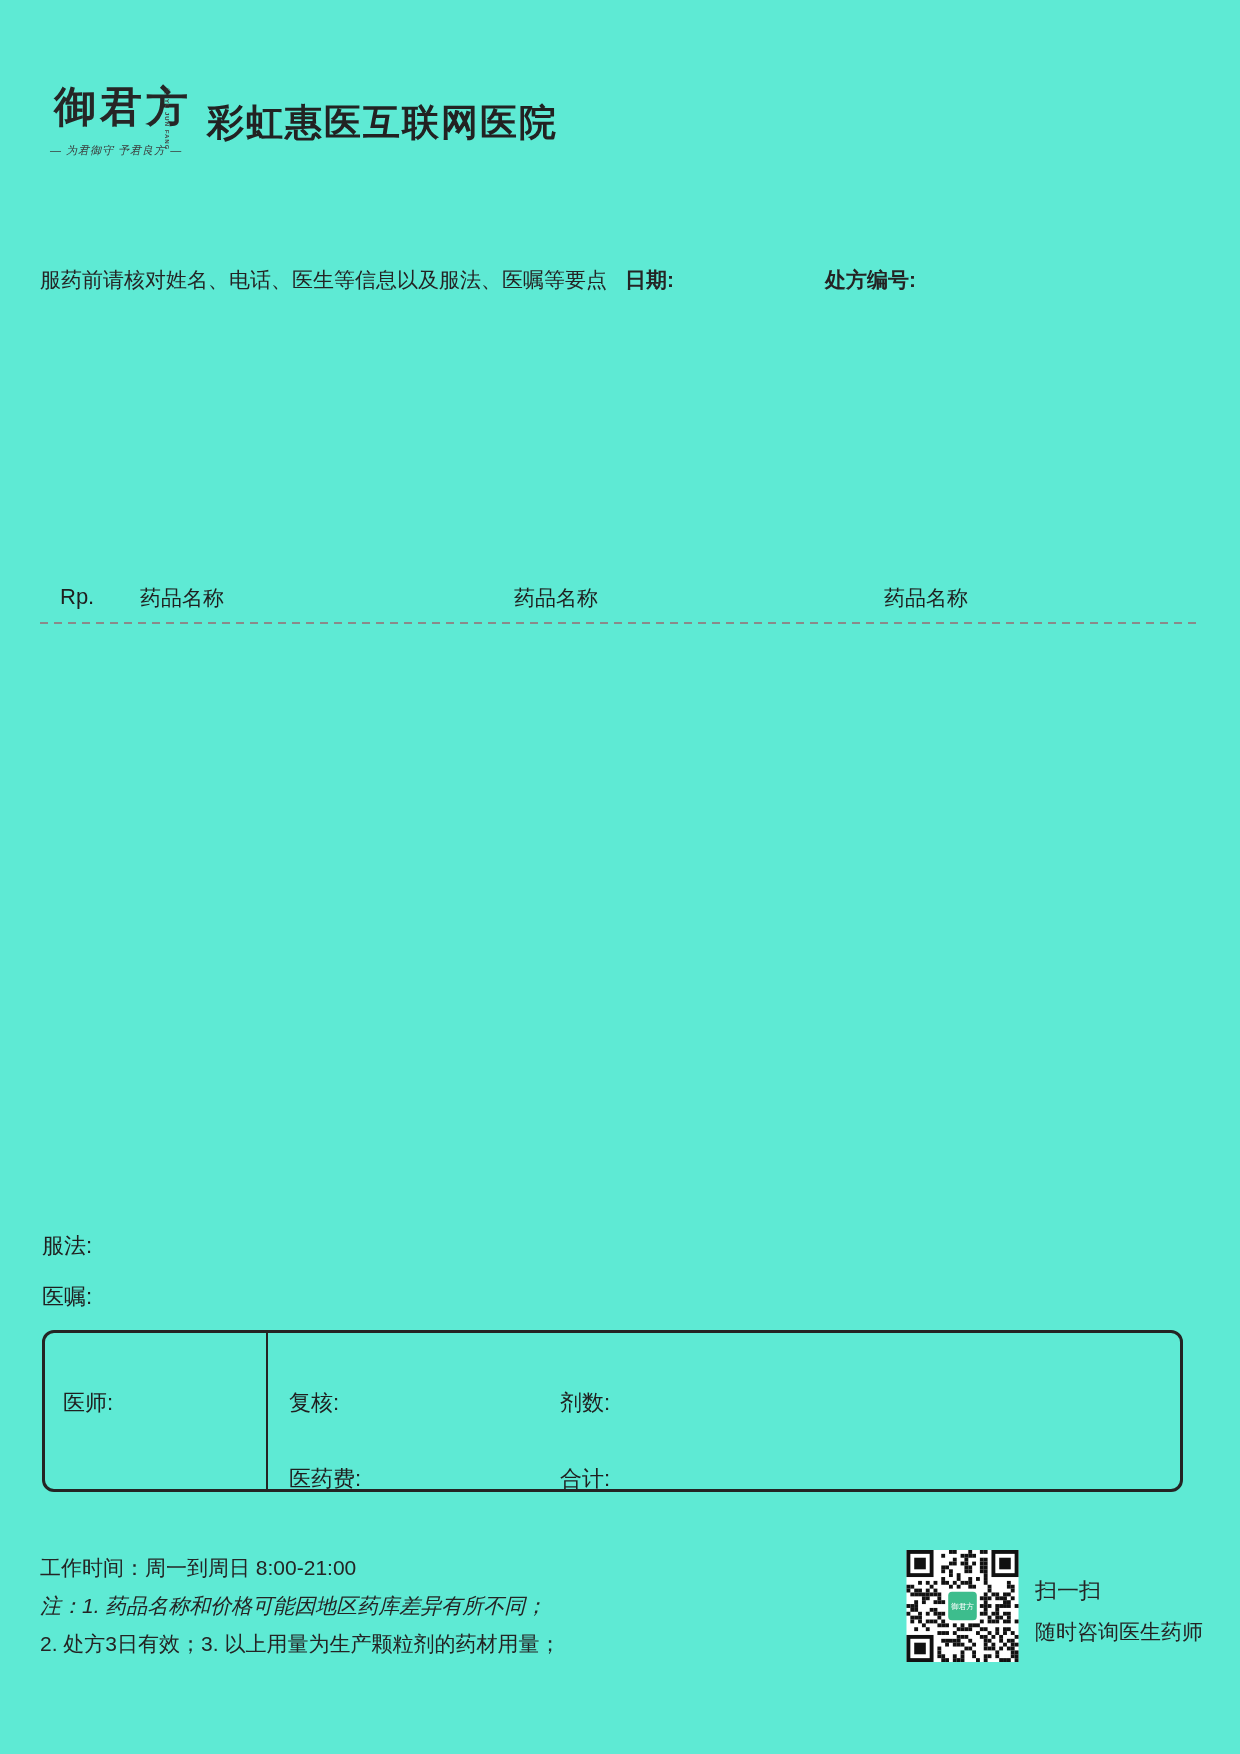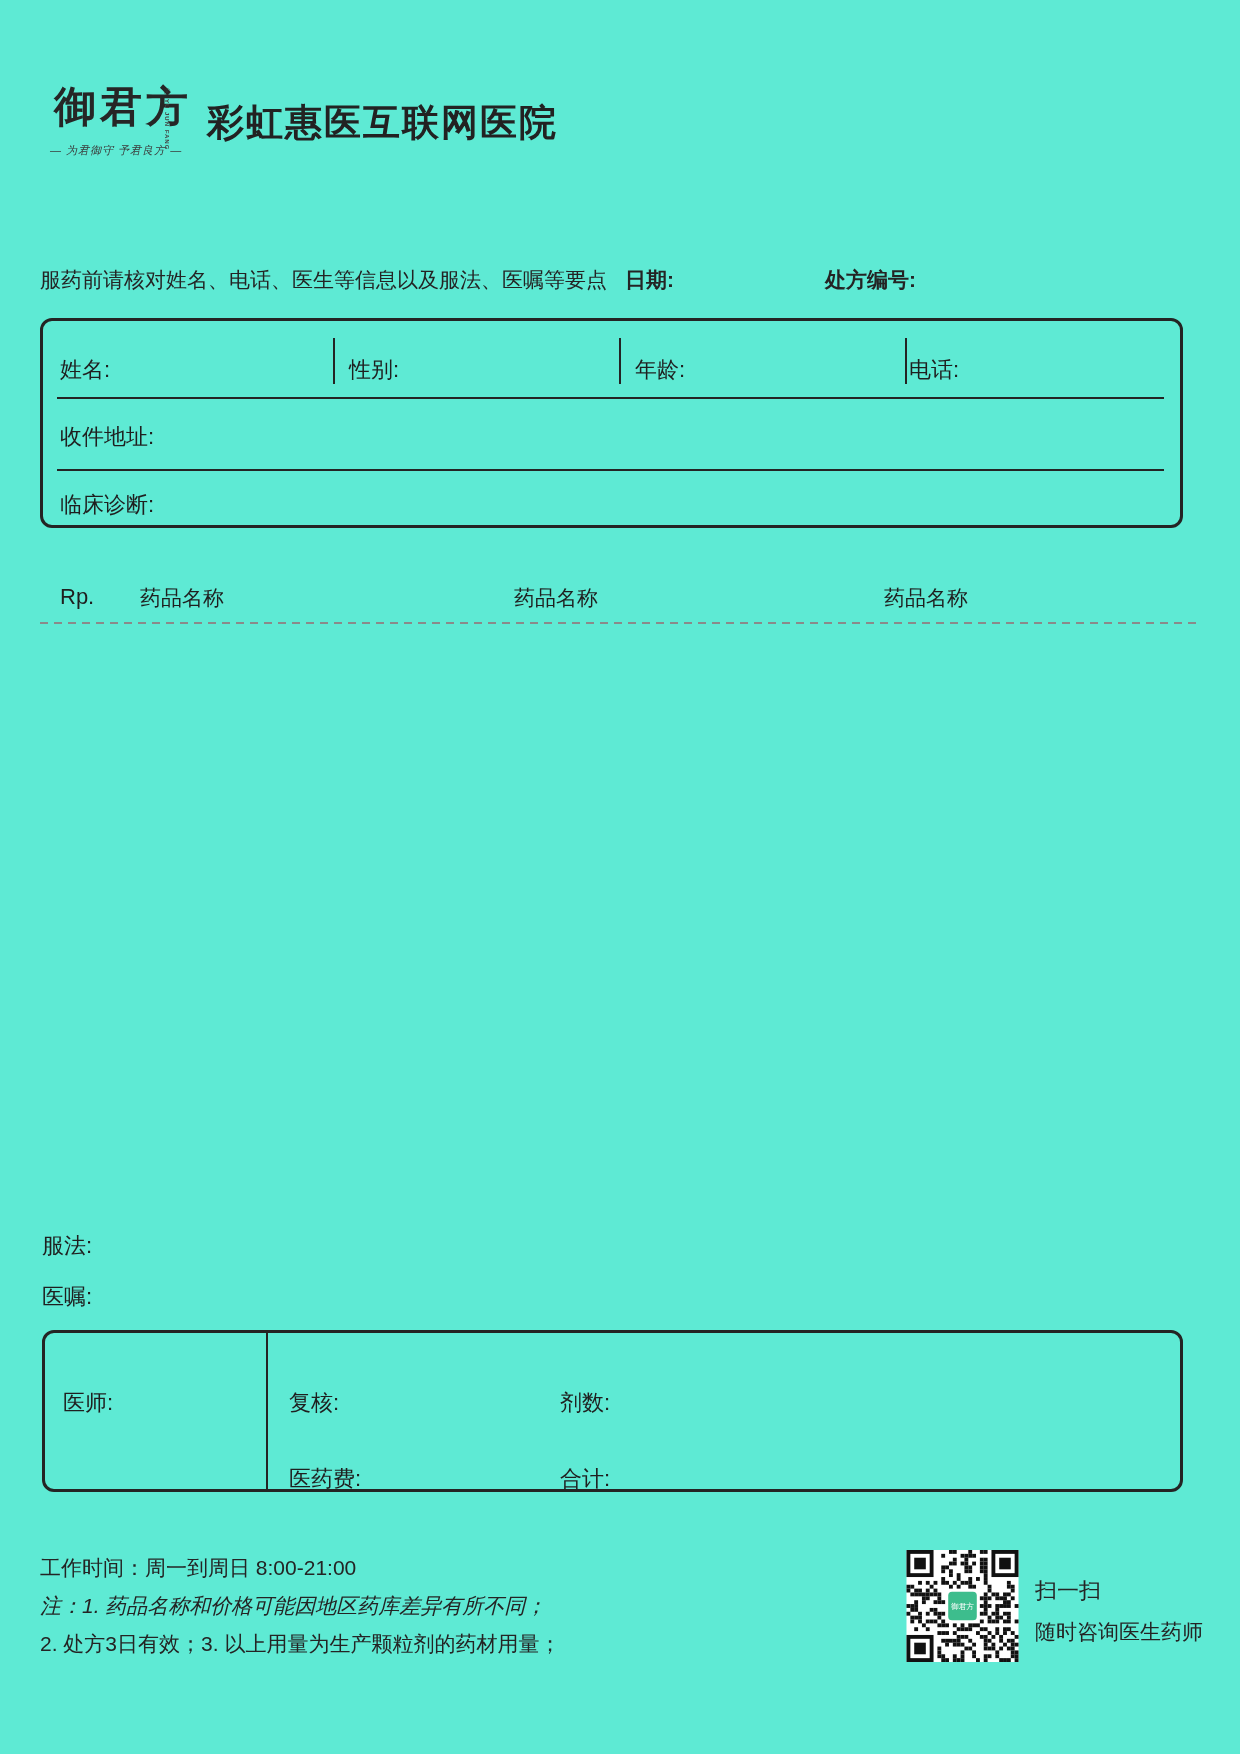--- a/index.html
+++ b/index.html
@@ -95,33 +95,20 @@
     <span class="brand-reg">®</span>
     <span class="brand-vertical">YU JUN FANG</span>
   </div>
   <div class="abs brand-tagline">— 为君御守 予君良方 —</div>
   <div class="abs notice-text">服药前请核对姓名、电话、医生等信息以及服法、医嘱等要点</div>
 
   <div class="abs hospital-name">彩虹惠医互联网医院</div>
   <div class="abs date-label">日期:</div>
   <div class="abs rx-label">处方编号:</div>
 
-  <div class="abs patient-box">
-    <span class="label" style="left:17px;top:34px;">姓名:</span>
-    <span class="label" style="left:306px;top:34px;">性别:</span>
-    <span class="label" style="left:592px;top:34px;">年龄:</span>
-    <span class="label" style="left:866px;top:34px;">电话:</span>
-    <span class="vdiv" style="left:290px;"></span>
-    <span class="vdiv" style="left:576px;"></span>
-    <span class="vdiv" style="left:862px;"></span>
-    <span class="hline" style="top:76px;"></span>
-    <span class="label" style="left:17px;top:101px;">收件地址:</span>
-    <span class="hline" style="top:148px;"></span>
-    <span class="label" style="left:17px;top:169px;">临床诊断:</span>
-  </div>
 
   <div class="abs rp-label">Rp.</div>
   <div class="drug-col" style="left:140px;">药品名称</div>
   <div class="drug-col" style="left:514px;">药品名称</div>
   <div class="drug-col" style="left:884px;">药品名称</div>
   <div class="abs dashed-line"></div>
 
   <div class="abs usage-label">服法:</div>
   <div class="abs advice-label">医嘱:</div>
 

